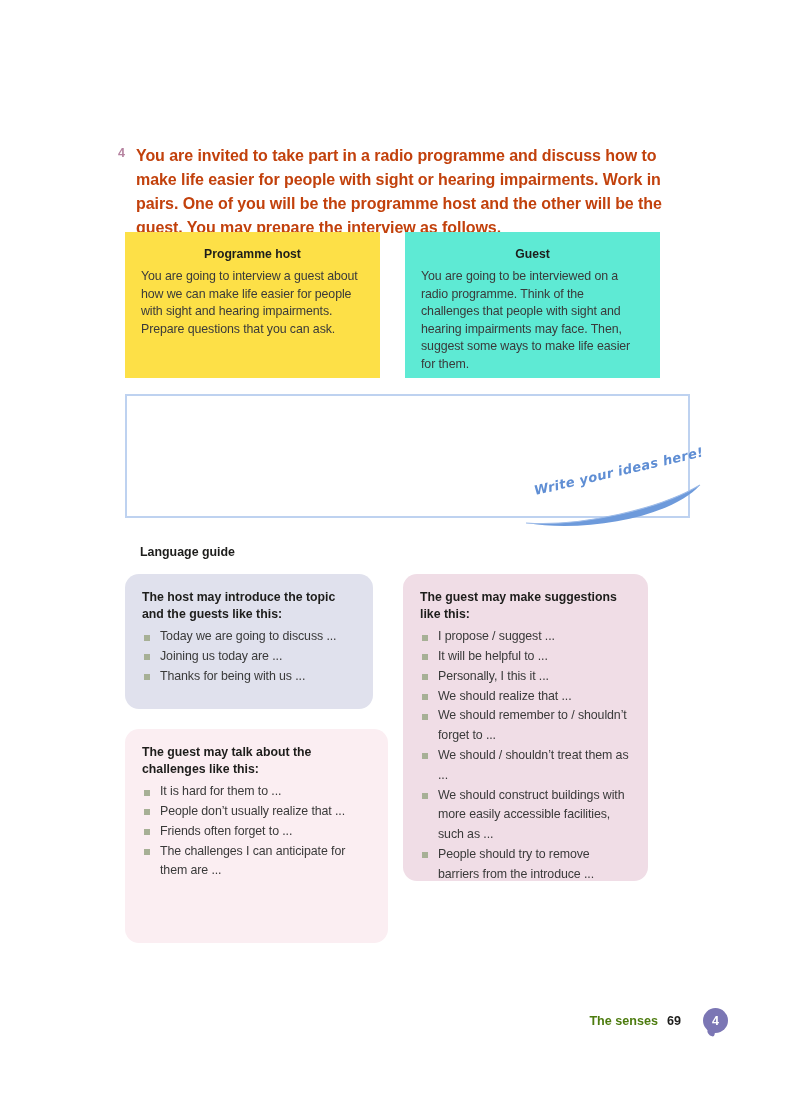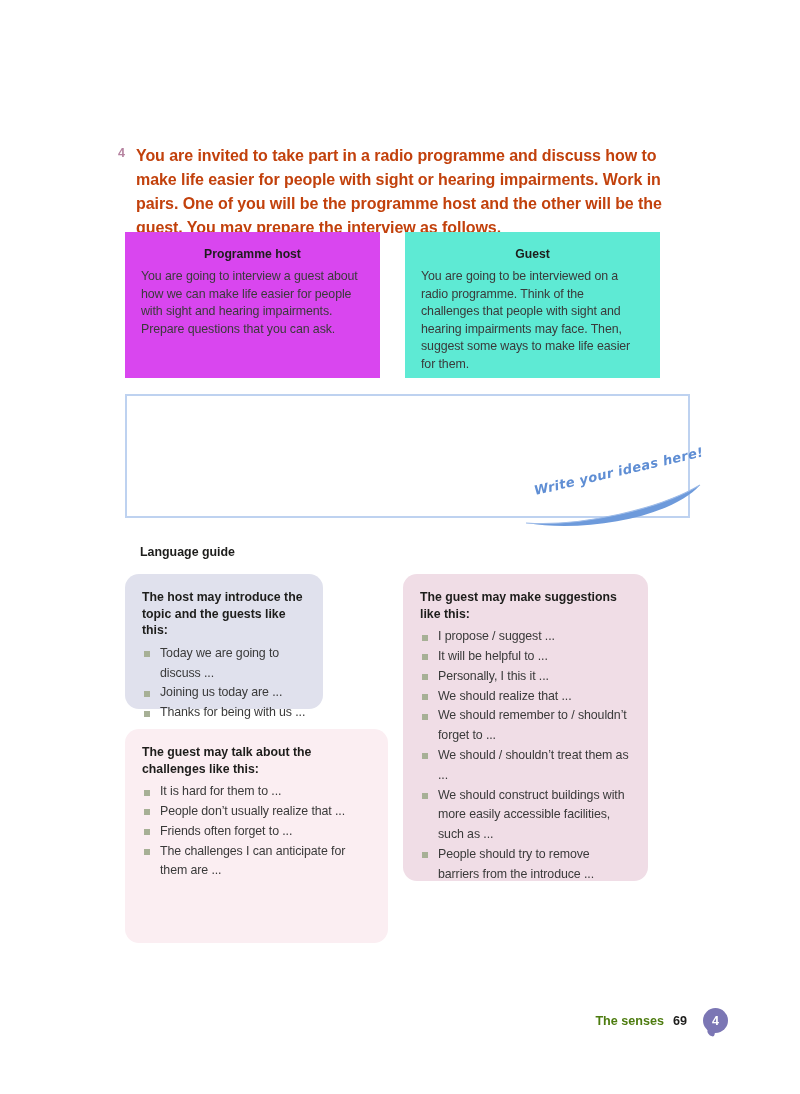--- a/index.html
+++ b/index.html
@@ -48,21 +48,21 @@
   }
 
   
   .role-box {
     position: absolute;
     top: 232px;
     width: 255px;
     height: 146px;
     padding: 14px 16px 10px 16px;
   }
-  #role-host  { left: 125px; background: #d946ef; }
+  #role-host  { left: 125px; background: #fde047; }
   #role-guest { left: 405px; background: #5eead4; }
   .role-title {
     text-align: center;
     font-weight: 700;
     font-size: 12.2px;
     line-height: 16px;
     margin-bottom: 6px;
     color: #1d1d1b;
   }
   .role-body {
@@ -114,21 +114,21 @@
     font-size: 12.4px;
     color: #1d1d1b;
   }
   .lg-box {
     position: absolute;
     border-radius: 14px;
     padding: 15px 17px 14px 17px;
   }
   #lg-host {
     left: 125px; top: 574px;
-    width: 198px; height: 135px;
+    width: 248px; height: 135px;
     background: #e0e1ed;
   }
   #lg-challenges {
     left: 125px; top: 729px;
     width: 263px; height: 214px;
     background: #fbeef2;
   }
   #lg-suggestions {
     left: 403px; top: 574px;
     width: 245px; height: 307px;
@@ -178,21 +178,21 @@
   .footer-label {
     font-weight: 700;
     font-size: 12.6px;
     color: #4d7c0f;
     margin-right: 9px;
   }
   .footer-page {
     font-weight: 700;
     font-size: 12.6px;
     color: #1d1d1b;
-    margin-right: 16px;
+    margin-right: 22px;
   }
   .footer-badge {
     position: relative;
     width: 25px;
     height: 25px;
     border-radius: 50%;
     background: #7b76b4;
     color: #ffffff;
     font-weight: 700;
     font-size: 12.5px;

